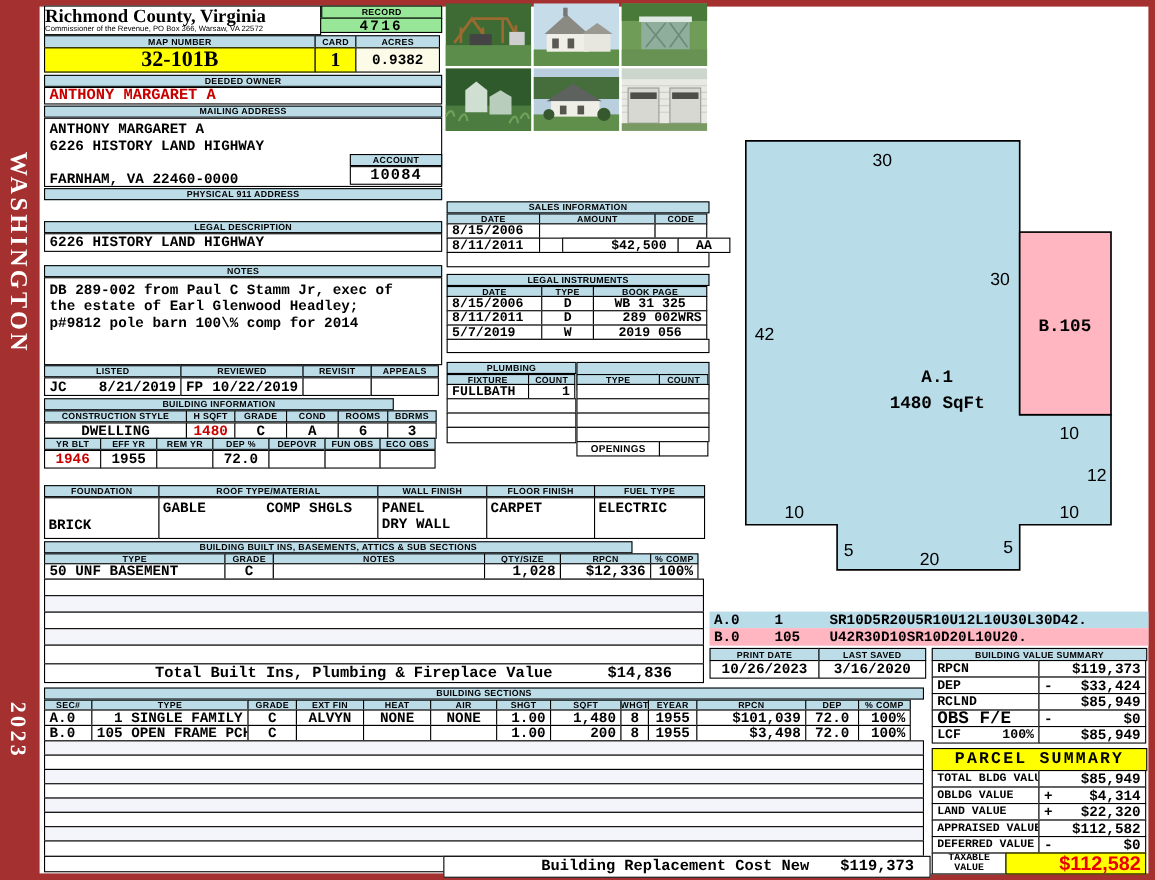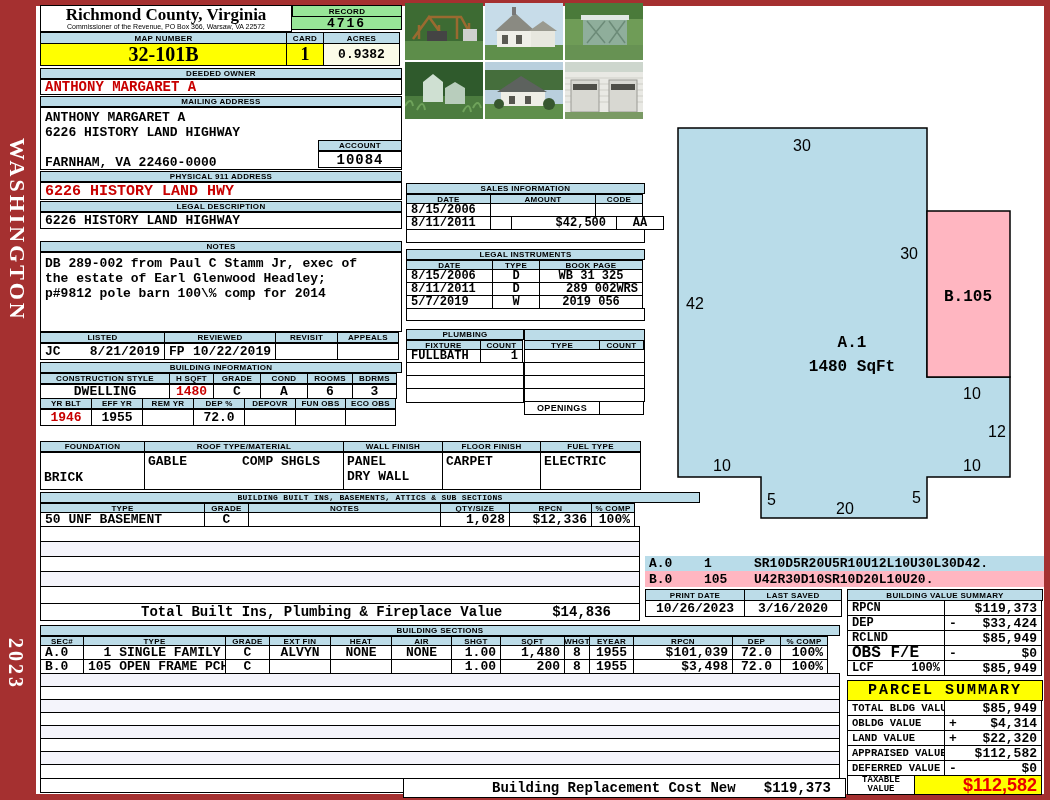--- a/index.html
+++ b/index.html
@@ -30,21 +30,21 @@
 <div id="root">
 
   <div class="abs frame" style="left:0;top:0;width:1050px;height:6px;"></div>
   <div class="abs frame" style="left:1044px;top:0;width:6px;height:800px;"></div>
   <div class="abs frame" style="left:0;top:794px;width:1050px;height:6px;"></div>
   <div class="abs frame" style="left:0;top:0;width:36px;height:800px;">
     <div class="abs vtext" style="left:4px;top:138px;">WASHINGTON</div>
     <div class="abs vtext" style="left:4px;top:638px;font-size:20px;">2023</div>
   </div>
 
-  <div class="abs box" style="left:40px;top:5px;width:252px;height:27px;text-align:center;">
+  <div class="abs box" style="left:40px;top:5px;width:252px;height:27px;text-align:left;">
     <div style="font:600 17px 'Liberation Serif',serif;line-height:17px;">Richmond County, Virginia</div>
     <div style="font:7px 'Liberation Sans',sans-serif;">Commissioner of the Revenue, PO Box 366, Warsaw, VA 22572</div>
   </div>
   <div class="row" style="left:292px;top:5px;width:110px;flex-direction:column;">
     <div class="c h" style="height:12px;background:#98E698;">RECORD</div>
     <div class="c m" style="height:14px;margin-top:-1px;background:#98E698;letter-spacing:2px;">4716</div>
   </div>
 
   <div class="row" style="left:40px;top:32px;">
     <div class="c h" style="width:247px;height:12px;">MAP NUMBER</div>
@@ -75,23 +75,20 @@
   </div>
   <div class="row" style="left:318px;top:140px;z-index:2;">
       <div class="c h" style="width:84px;height:11px;">ACCOUNT</div>
     </div>
   <div class="row" style="left:318px;top:151px;z-index:2;">
       <div class="c m" style="width:84px;height:17px;font-size:14px;letter-spacing:1px;">10084</div>
     </div>
 
   <div class="row" style="left:40px;top:171px;">
       <div class="c h" style="width:362px;height:11px;">PHYSICAL 911 ADDRESS</div>
-    </div>
-  <div class="row" style="left:40px;top:182px;">
-      <div class="c m l red" style="width:362px;height:18px;font-size:15px;">6226 HISTORY LAND HWY</div>
     </div>
 
   <div class="row" style="left:40px;top:201px;">
       <div class="c h" style="width:362px;height:11px;">LEGAL DESCRIPTION</div>
     </div>
   <div class="row" style="left:40px;top:212px;">
       <div class="c m l" style="width:362px;height:17px;">6226 HISTORY LAND HIGHWAY</div>
     </div>
 
   <div class="row" style="left:40px;top:241px;">
@@ -114,21 +111,21 @@
       <span>JC</span>
       <span>8/21/2019</span></div>
     <div class="c m" style="width:112px;height:17px;justify-content:space-between;padding:0 4px;">
       <span>FP</span>
       <span>10/22/2019</span></div>
     <div class="c" style="width:63px;height:17px;"></div>
     <div class="c" style="width:62px;height:17px;"></div>
   </div>
 
   <div class="row" style="left:40px;top:362px;">
-      <div class="c h" style="width:362px;height:11px;">BUILDING INFORMATION</div>
+      <div class="c h" style="width:318px;height:11px;">BUILDING INFORMATION</div>
     </div>
   <div class="row" style="left:40px;top:373px;">
     <div class="c h" style="width:130px;height:11px;">CONSTRUCTION STYLE</div>
     <div class="c h" style="width:45px;height:11px;">H SQFT</div>
     <div class="c h" style="width:48px;height:11px;">GRADE</div>
     <div class="c h" style="width:48px;height:11px;">COND</div>
     <div class="c h" style="width:46px;height:11px;">ROOMS</div>
     <div class="c h" style="width:45px;height:11px;">BDRMS</div>
   </div>
   <div class="row" style="left:40px;top:384px;">
@@ -331,21 +328,21 @@
       <span>GABLE</span>
       <span style="margin-left:55px;">COMP SHGLS</span></div>
     <div class="c m" style="width:100px;height:38px;flex-direction:column;align-items:flex-start;justify-content:flex-start;padding:1px 3px;line-height:15px;">
       <span>PANEL</span>
       <span>DRY WALL</span></div>
     <div class="c m" style="width:99px;height:38px;justify-content:flex-start;align-items:flex-start;padding:1px 3px;">CARPET</div>
     <div class="c m" style="width:101px;height:38px;justify-content:flex-start;align-items:flex-start;padding:1px 3px;">ELECTRIC</div>
   </div>
 
   <div class="row" style="left:40px;top:492px;">
-      <div class="c h" style="width:660px;height:11px;font-family:Liberation Mono, monospace;">BUILDING BUILT INS, BASEMENTS, ATTICS &amp; SUB SECTIONS</div>
+      <div class="c h" style="width:535px;height:11px;">BUILDING BUILT INS, BASEMENTS, ATTICS &amp; SUB SECTIONS</div>
     </div>
   <div class="row" style="left:40px;top:503px;">
     <div class="c h" style="width:165px;height:10px;">TYPE</div>
     <div class="c h" style="width:45px;height:10px;">GRADE</div>
     <div class="c h" style="width:193px;height:10px;">NOTES</div>
     <div class="c h" style="width:70px;height:10px;">QTY/SIZE</div>
     <div class="c h" style="width:83px;height:10px;">RPCN</div>
     <div class="c h" style="width:44px;height:10px;">% COMP</div>
   </div>
   <div class="row" style="left:40px;top:512px;">

